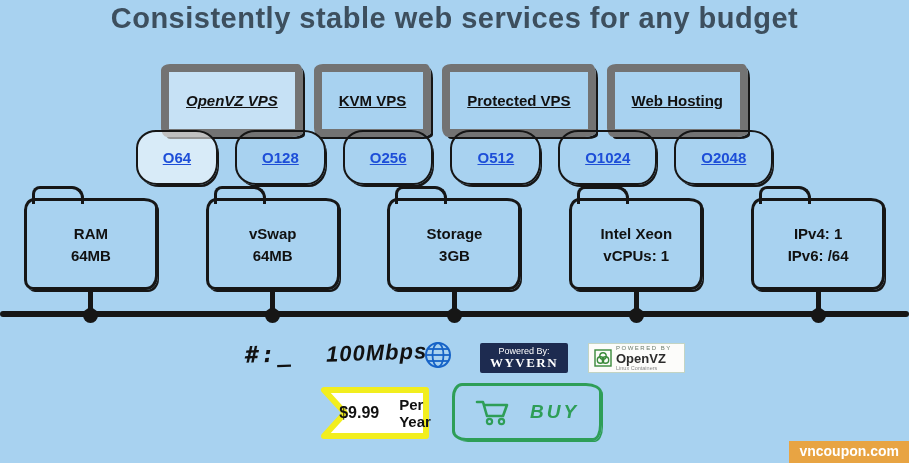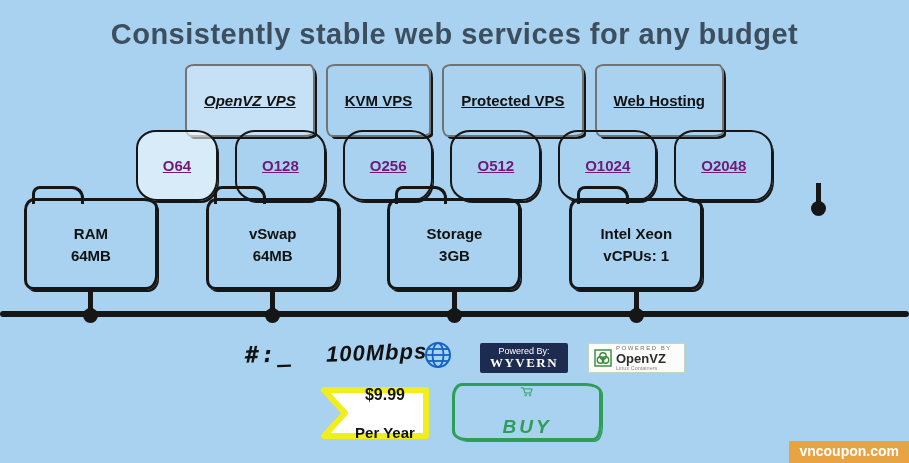--- a/index.html
+++ b/index.html
@@ -5,59 +5,59 @@
   * { box-sizing: border-box; margin: 0; padding: 0; }
   html, body { width: 909px; height: 463px; overflow: hidden; }
   body {
     font-family: "Liberation Sans", sans-serif;
     background: #a8d2f0;
   }
   .stage { position: relative; width: 909px; height: 463px; background: #a8d2f0; }
 
   
   .title {
-    position: absolute; top: 18px; left: 0; width: 100%;
+    position: absolute; top: 2px; left: 0; width: 100%;
     text-align: center; font-size: 29px; font-weight: 600;
     color: #3d4f5e; letter-spacing: 0.5px;
   }
 
   
   .tabs-row {
     position: absolute; top: 64px; left: 0; width: 100%;
     display: flex; justify-content: center; gap: 11px;
   }
   .tab {
     font-family: "Liberation Sans", sans-serif;
     font-size: 15px; font-weight: 700; color: #111;
     text-decoration: underline;
     background: transparent; cursor: pointer;
-    border: 2px solid #737373;
+    border: 8px solid #737373;
     border-radius: 9px 5px 11px 6px / 6px 11px 5px 9px;
     box-shadow: 3px 3px 0 -1px #161616;
-    padding: 26px 17px;
+    padding: 20px 17px;
   }
   .tab.active {
     font-style: italic;
     background: rgba(255,255,255,0.35);
   }
 
   
   .plans-row {
     position: absolute; top: 130px; left: 0; width: 100%;
     display: flex; justify-content: center; gap: 17px;
   }
   .pill {
     font-family: "Liberation Sans", sans-serif;
-    font-size: 15px; font-weight: 700; color: #701a75;
+    font-size: 15px; font-weight: 700; color: #1d4ed8;
     text-decoration: underline; cursor: pointer;
     background: transparent;
     border: 2px solid #161616;
     border-radius: 20px 22px 19px 21px / 18px 20px 22px 19px;
     box-shadow: 2px 3px 0 -1px #161616;
-    padding: 25px 25px;
+    padding: 17px 25px;
   }
   .pill.active { background: rgba(255,255,255,0.55); }
 
   
   .specs-row {
     position: absolute; top: 183px; left: 0; right: 0;
     display: flex; justify-content: space-around;
   }
   .spec-col { width: 150px; display: flex; flex-direction: column; align-items: center; }
   .folder {
@@ -120,37 +120,36 @@
   .ovz-text { display: flex; flex-direction: column; }
   .ovz-powered { font-size: 6px; letter-spacing: 1.5px; color: #6a7a6a; line-height: 7px; }
   .ovz-name { font-size: 13px; font-weight: 700; color: #2c2c2c; line-height: 13px; }
   .ovz-sub { font-size: 5.5px; color: #8a8a8a; line-height: 6px; }
 
   
   .price-tag { position: absolute; left: 315px; top: 384px; width: 118px; height: 58px; }
   .price-tag svg { position: absolute; left: 0; top: 0; }
   .price-text {
     position: absolute; left: 26px; top: 0; width: 88px; height: 100%;
-    display: flex; flex-direction: column; align-items: center; justify-content: center;
+    display: flex; flex-direction: row; align-items: center; justify-content: center;
     gap: 20px; color: #111;
   }
   .price-amount { font-size: 16px; font-weight: 700; }
   .price-period { font-size: 15px; font-weight: 700; }
 
   
   .buy-btn {
     position: absolute; left: 452px; top: 383px;
     width: 150px; height: 58px;
     background: transparent; cursor: pointer;
     border: 3px solid #2e9e57;
     border-radius: 10px 16px 9px 14px / 14px 9px 16px 10px;
     box-shadow: 2px 2px 0 -1px #2e9e57;
     display: flex; align-items: center; justify-content: center; gap: 19px;
     color: #2e9e57;
-    flex-direction: column;
   }
   .buy-label {
     font-size: 19px; font-weight: 700; font-style: italic;
     letter-spacing: 3px; color: #2e9e57;
   }
 
   
   .watermark {
     position: absolute; right: 0; bottom: 0;
     background: rgba(238,160,52,0.92); color: #fff;
@@ -208,20 +207,24 @@
     </div>
     <div class="spec-col">
       <div class="folder">
         <div>Intel Xeon</div>
         <div>vCPUs: 1</div>
       </div>
       <div class="stem"></div>
       <div class="dot"></div>
     </div>
     <div class="spec-col">
+      <div class="folder">
+        <div>IPv4: 1</div>
+        <div>IPv6: /64</div>
+      </div>
       <div class="stem"></div>
       <div class="dot"></div>
     </div>
   </div>
 
   <div class="rail"></div>
 
   <div class="terminal">#:_</div>
   <div class="speed">100Mbps</div>
 

